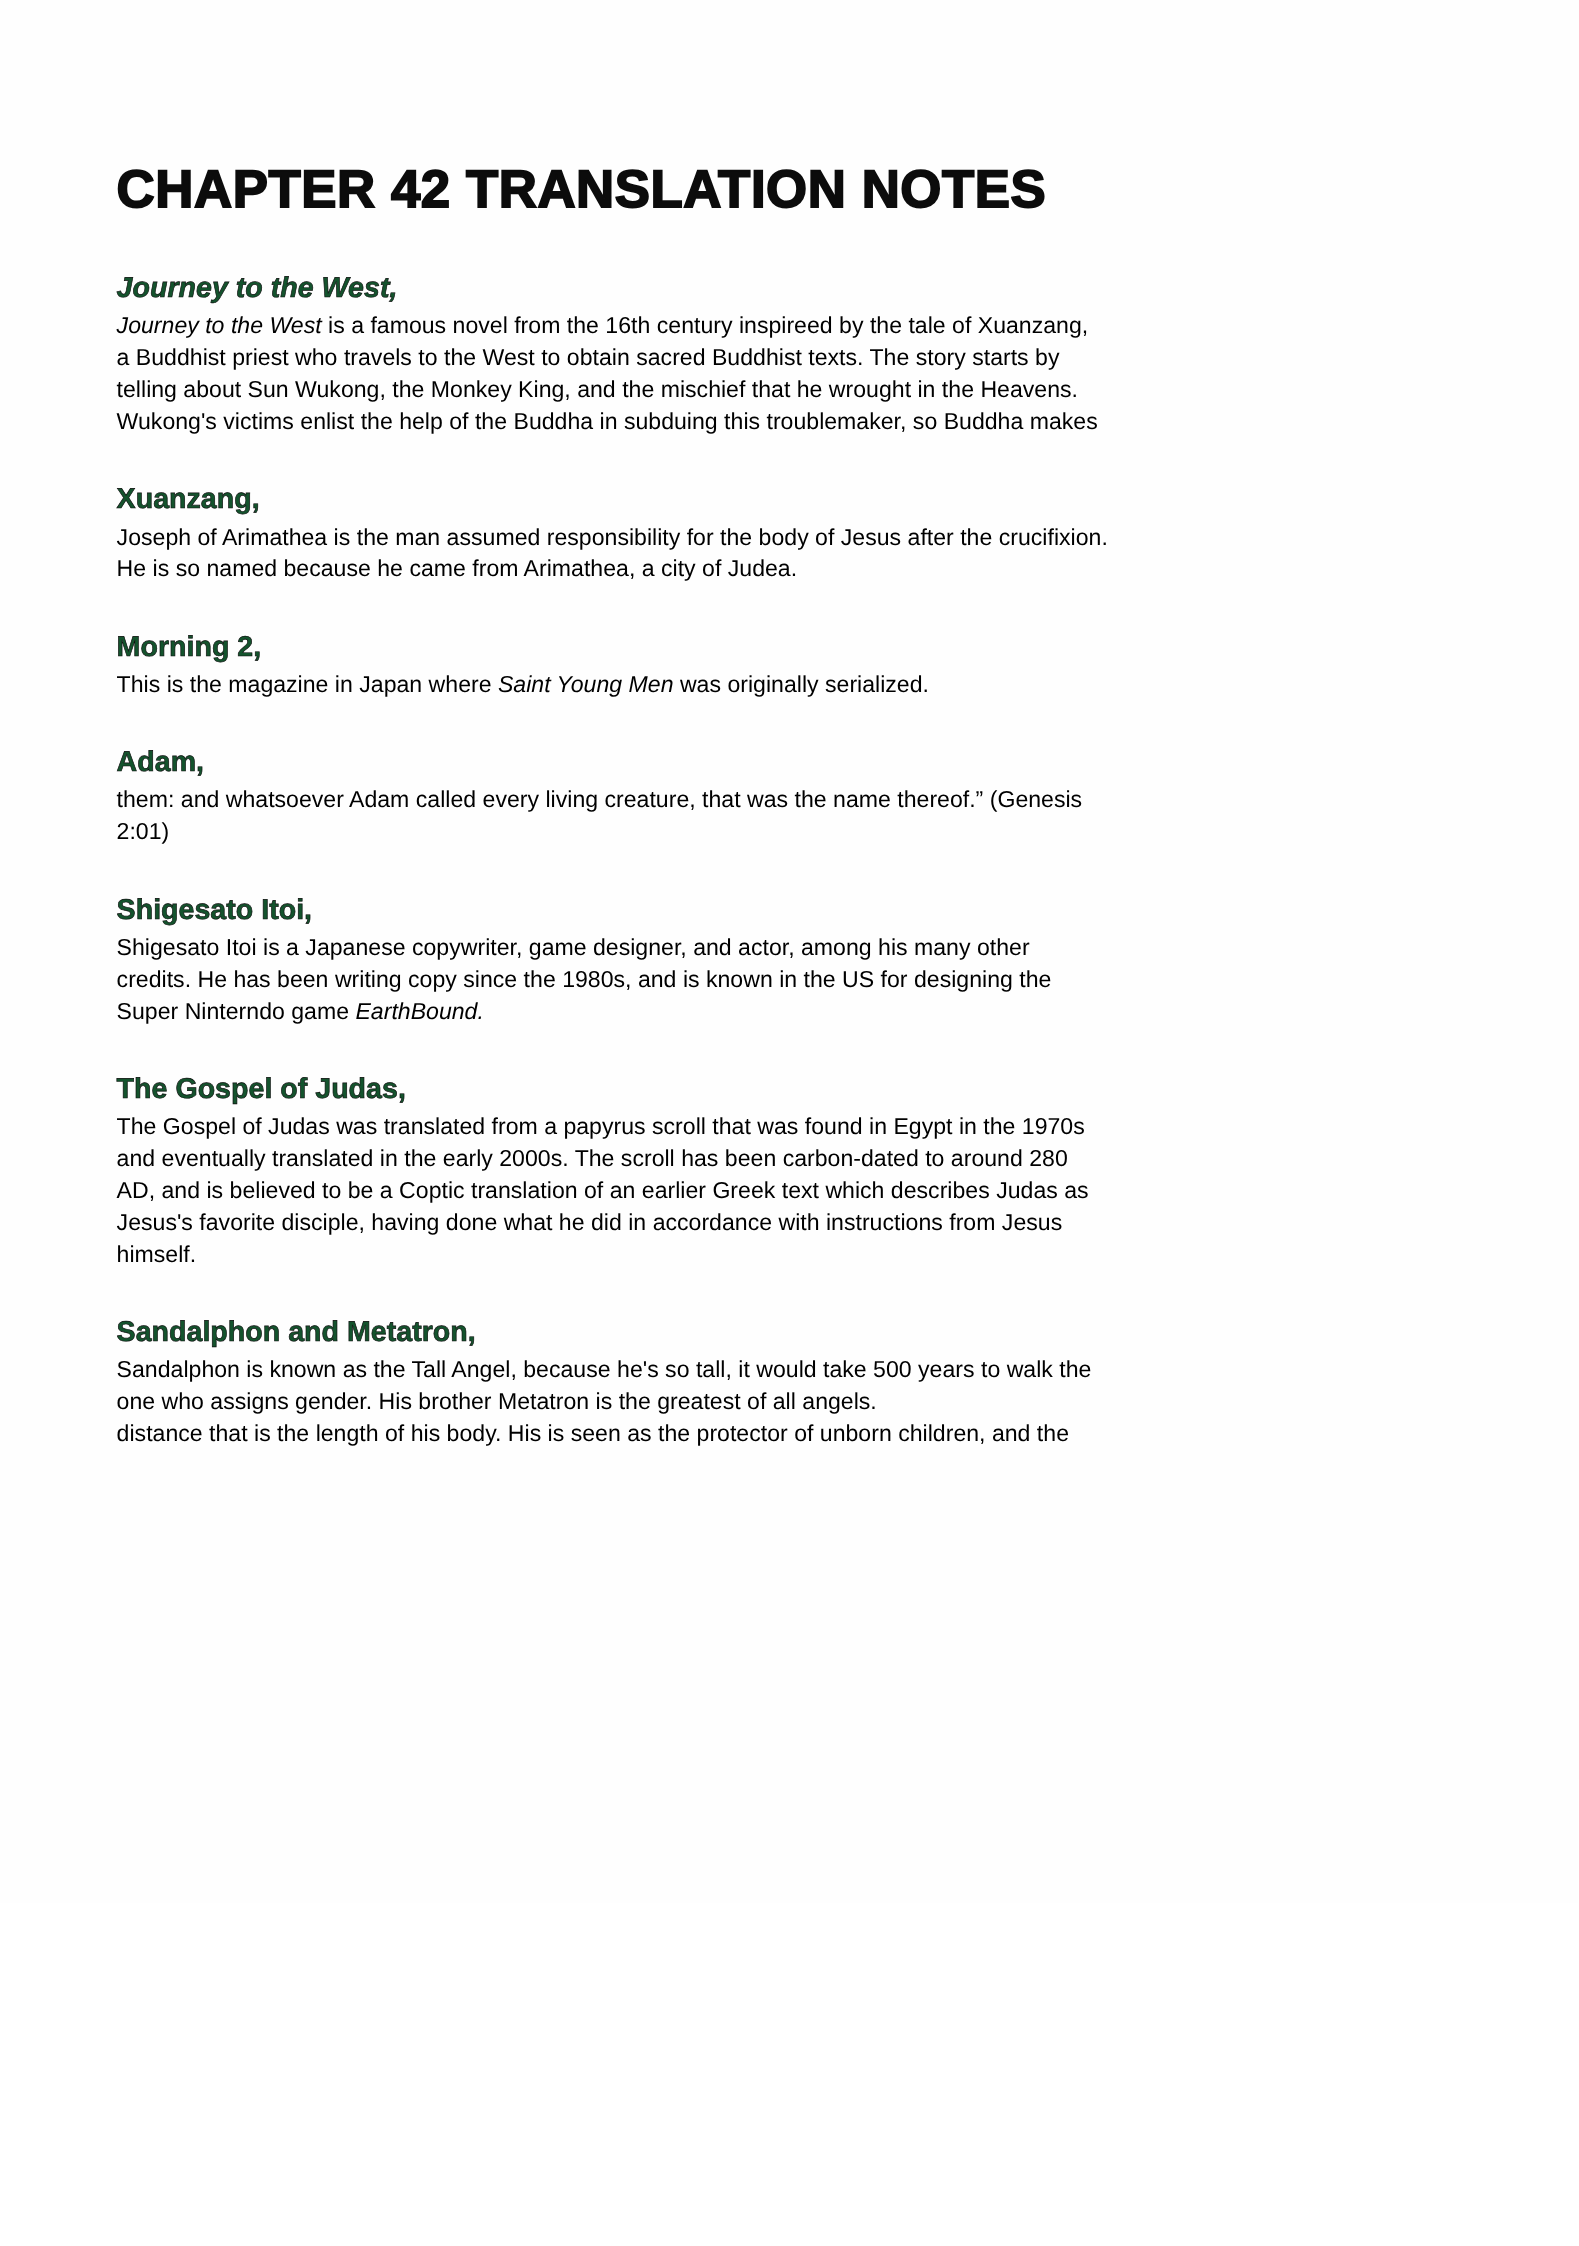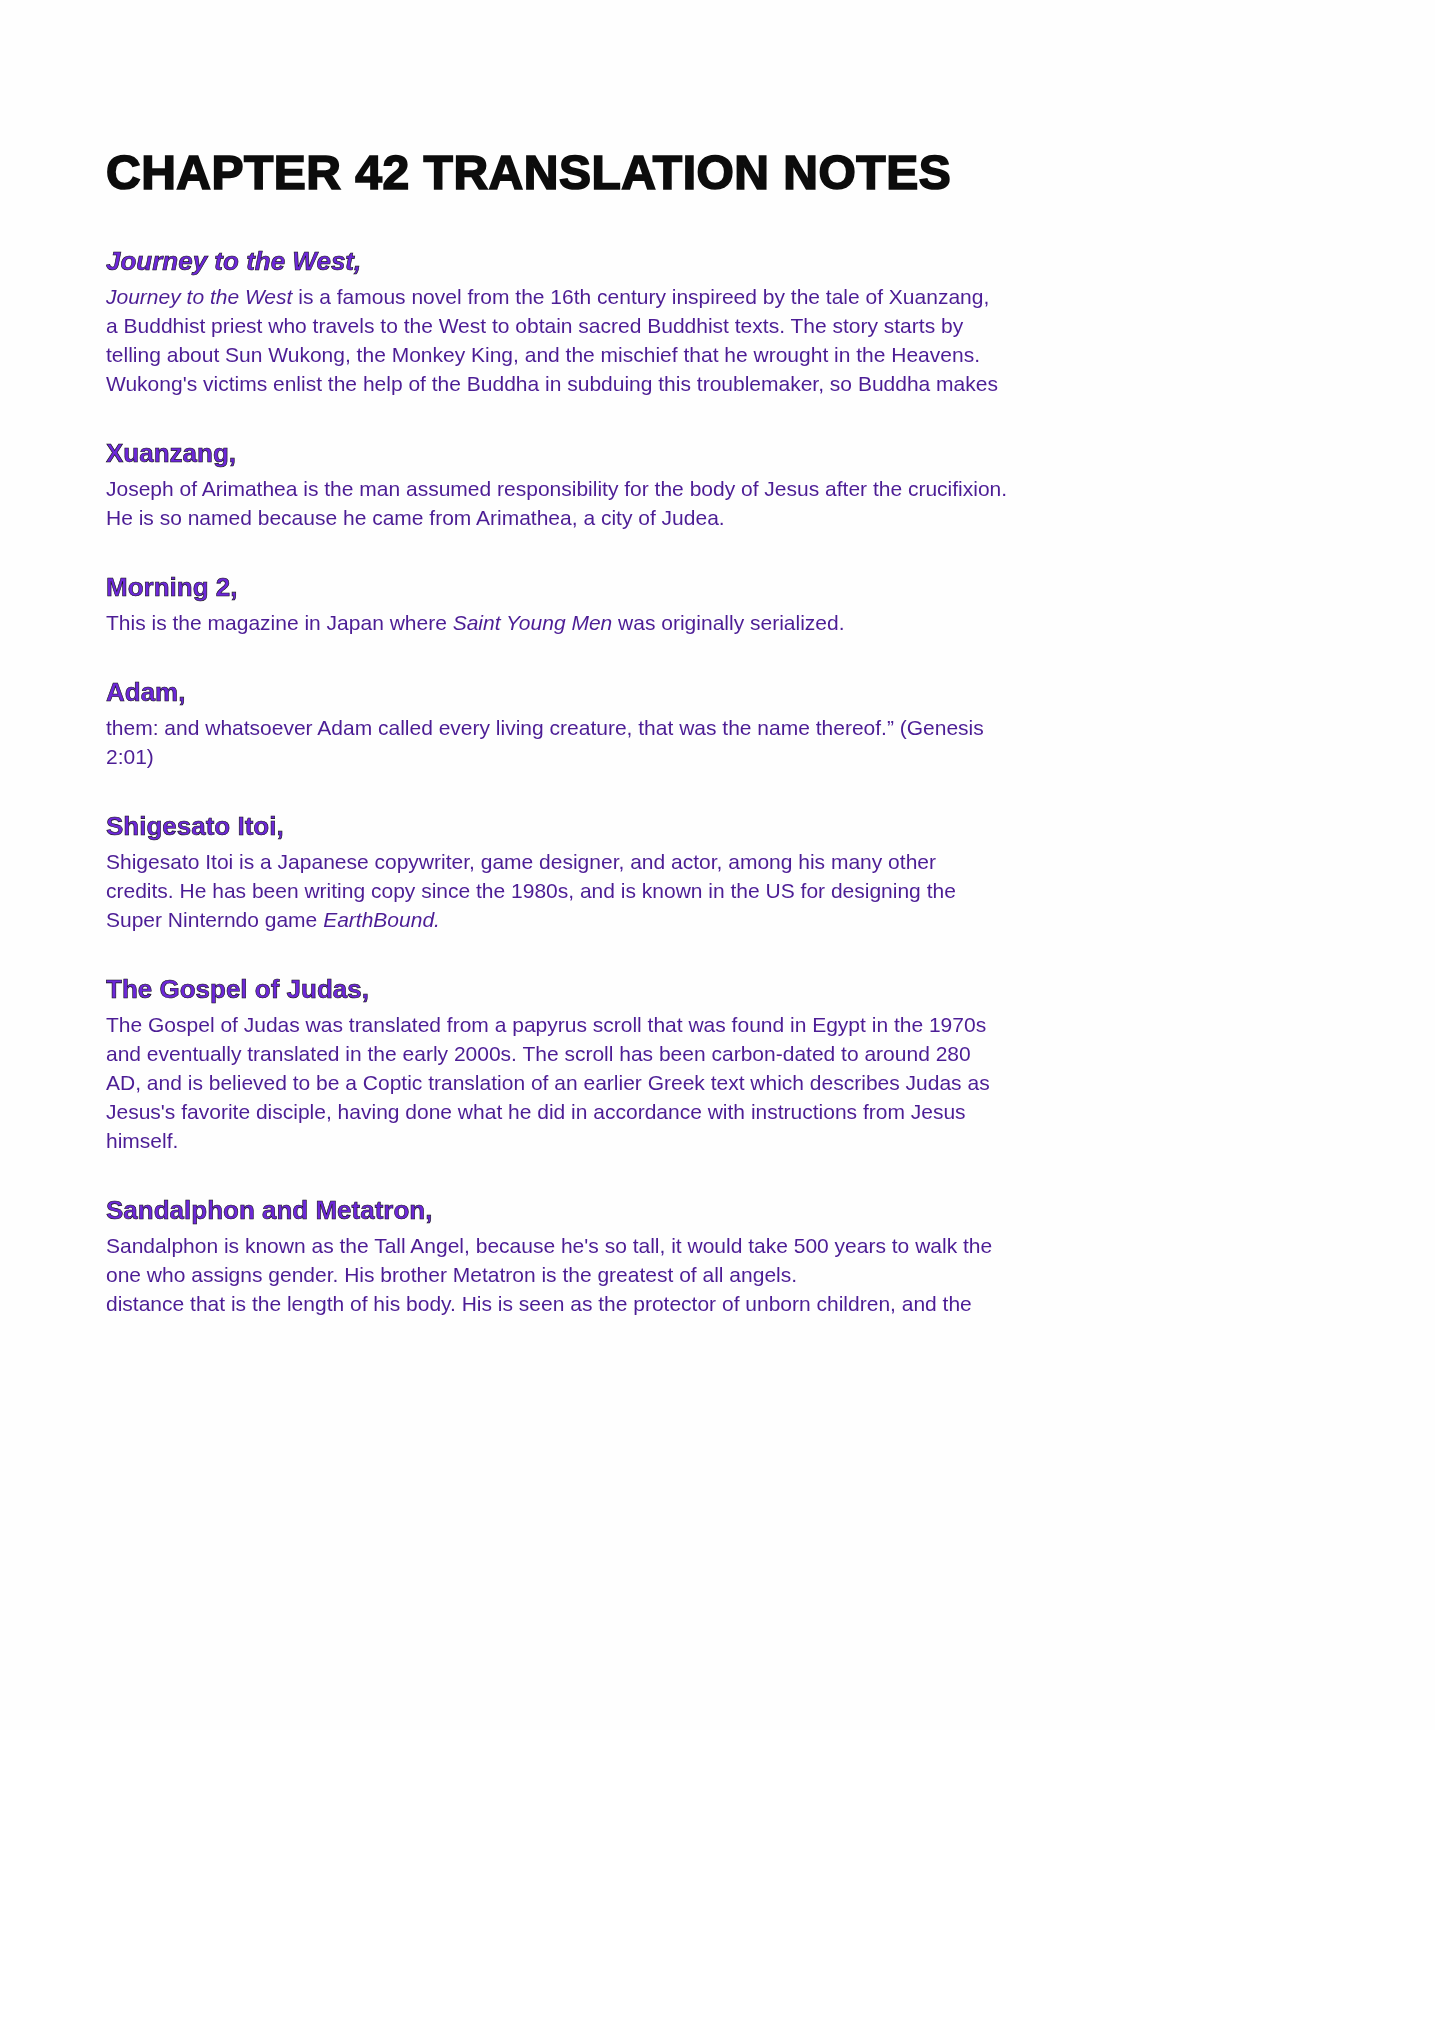--- a/index.html
+++ b/index.html
@@ -29,35 +29,35 @@
     white-space: nowrap;
   }
   section.note {
     margin: 0 0 40px 0;
   }
   h2.note-heading {
     margin: 0 0 5px 0;
     font-size: 26px;
     line-height: 31px;
     font-weight: 700;
-    color: #6d28d9;
+    color: #14532d;
     -webkit-text-stroke: 0.6px #0e0e0e;
     white-space: nowrap;
   }
   h2.note-heading.italic {
     font-style: italic;
   }
   .note-body {
     font-size: 21px;
   }
   .body-line {
     line-height: 29px;
     height: 29px;
     white-space: pre;
-    color: #4c1d95;
+    color: #000000;
   }
   .seg-italic {
     font-style: italic;
   }
 </style>
 </head>
 <body>
 
 <div class="page">
   <h1 class="doc-title">CHAPTER 42 TRANSLATION NOTES</h1>

